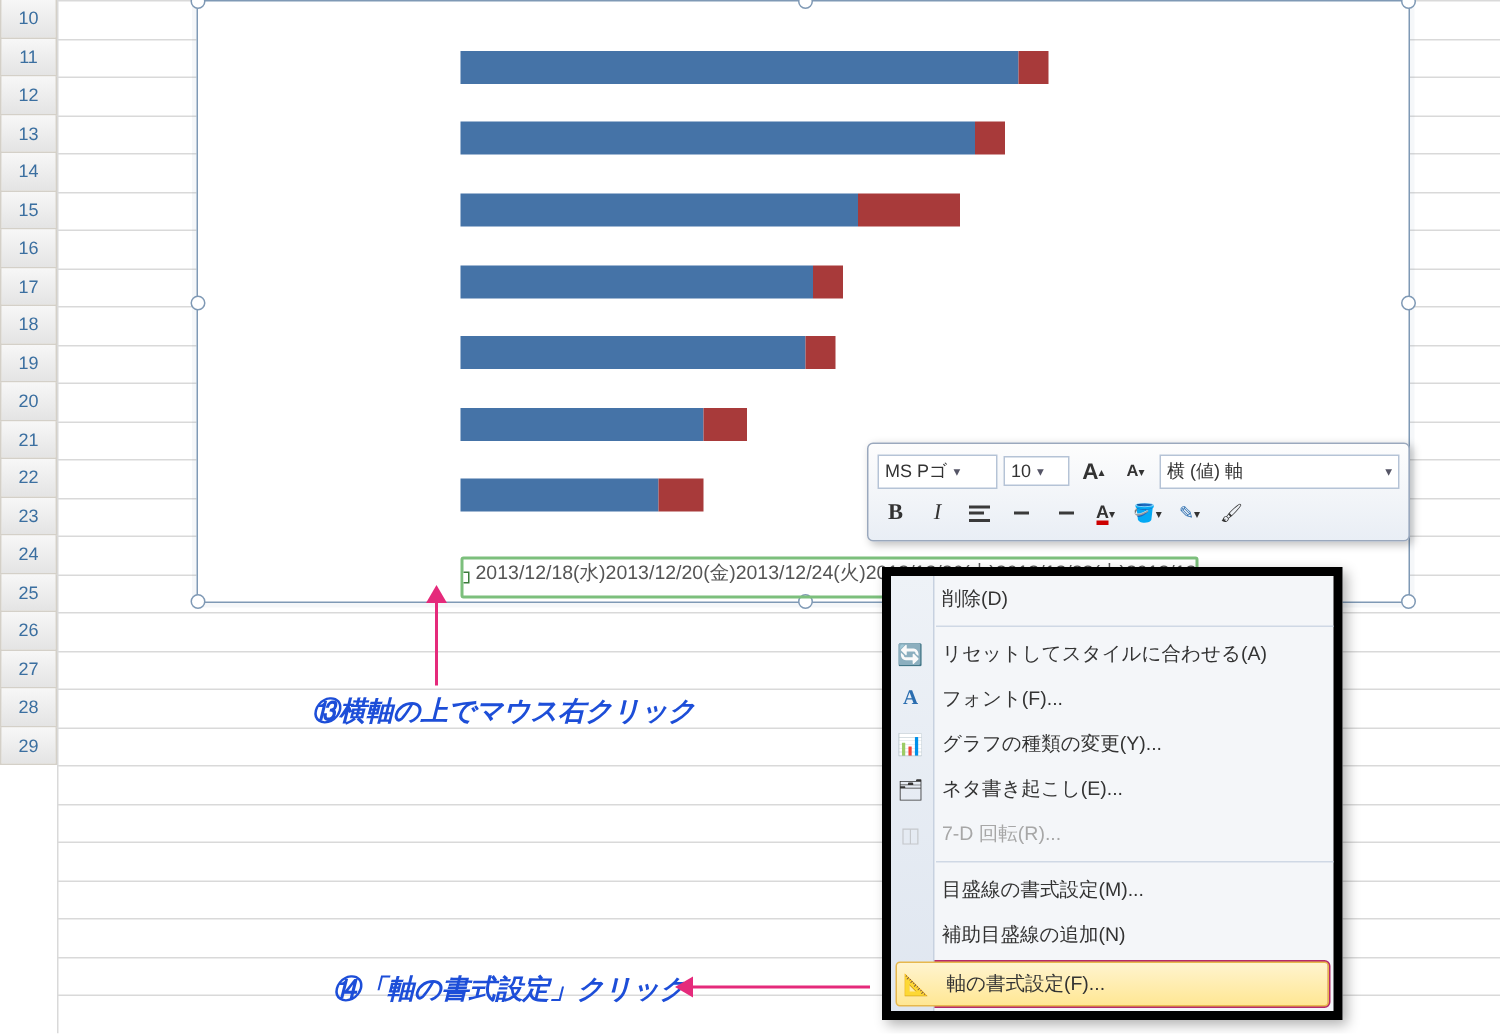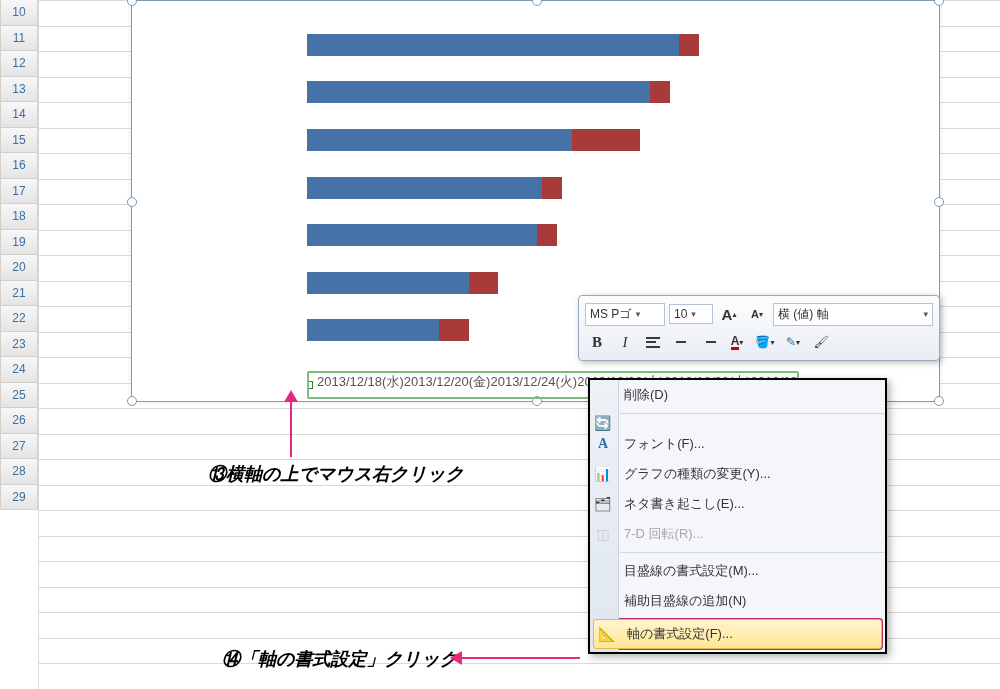--- a/index.html
+++ b/index.html
@@ -26,29 +26,29 @@
   .sw{width:10px; height:10px; margin-right:6px;}
   .mini-tb{position:absolute; left:578px; top:295px; width:352px; background:linear-gradient(#fdfdfd,#e9eef5); border:1px solid #9aa8bd; border-radius:4px; box-shadow:2px 2px 6px rgba(0,0,0,.25); padding:4px;}
   .mini-row{display:flex; align-items:center; gap:4px; padding:2px 2px;}
   .mini-sel{background:#fff; border:1px solid #b5c3d6; padding:2px 4px; font-size:12px; display:flex; align-items:center;}
   .mini-sel .car{margin-left:4px; font-size:9px; color:#556;}
   .btn{width:22px;height:22px;display:flex;align-items:center;justify-content:center;border:1px solid transparent;border-radius:2px;}
   .bold{font-weight:bold;font-family:serif;font-size:15px;}
   .ital{font-style:italic;font-family:serif;font-size:15px;}
   .aline{width:14px;height:11px;display:flex;flex-direction:column;justify-content:space-between;}
   .aline span{height:2px;background:#3a3a3a;}
-  .cmenu{position:absolute; left:588px; top:378px; width:295px; background:#f4f6f9; border:2px solid #000000; box-shadow:3px 3px 8px rgba(0,0,0,.3);}
+  .cmenu{position:absolute; left:588px; top:378px; width:295px; background:#f4f6f9; border:6px solid #000000; box-shadow:3px 3px 8px rgba(0,0,0,.3);}
   .cm-strip{position:absolute;left:0;top:0;bottom:0;width:28px;background:linear-gradient(#eef2f7,#dfe6f0);border-right:1px solid #c7d1e0;}
   .cm-item{position:relative; padding:6px 10px 6px 34px; font-size:13px; display:flex; align-items:center;}
   .cm-item.disabled{color:#a7a7a7;}
   .cm-item.hl{background:linear-gradient(#fff4cf,#ffe794); border:1px solid #e7b84d; margin:-1px; padding:5px 9px 5px 33px; border-radius:3px;}
   .cm-hl-outer{border:2px solid #b62a6a; border-radius:4px; margin:2px;}
   .cm-sep{height:0;border-top:1px solid #cfd8e5;margin:3px 0 3px 30px;}
   .cm-ico{position:absolute;left:4px;top:50%;transform:translateY(-50%);width:18px;height:18px;display:flex;align-items:center;justify-content:center;font-size:14px;}
-  .annot{position:absolute; font-size:18px; color:#000000; font-weight:bold; font-style:italic; white-space:nowrap;}
+  .annot{position:absolute; font-size:18px; color:#1d4ed8; font-weight:bold; font-style:italic; white-space:nowrap;}
   .arrow-line{position:absolute; background:#e52a7b;}
   .arrow-head{position:absolute; width:0;height:0;}
 </style>
 </head>
 <body>
 
 <div class="row-headers">
   <div class="rh">10</div>
   <div class="rh">11</div>
   <div class="rh">12</div>
@@ -224,20 +224,21 @@
 </div>
 
 <div class="cmenu">
   <div class="cm-strip"></div>
   <div class="cm-item">
       <span>削除(D)</span>
     </div>
   <div class="cm-sep"></div>
   <div class="cm-item">
       <span class="cm-ico">🔄</span>
+      <span>リセットしてスタイルに合わせる(A)</span>
     </div>
   <div class="cm-item">
       <span class="cm-ico" style="color:#2a6db0;font-weight:bold;font-family:serif">A</span>
       <span>フォント(F)...</span>
     </div>
   <div class="cm-item">
       <span class="cm-ico">📊</span>
       <span>グラフの種類の変更(Y)...</span>
     </div>
   <div class="cm-item">

